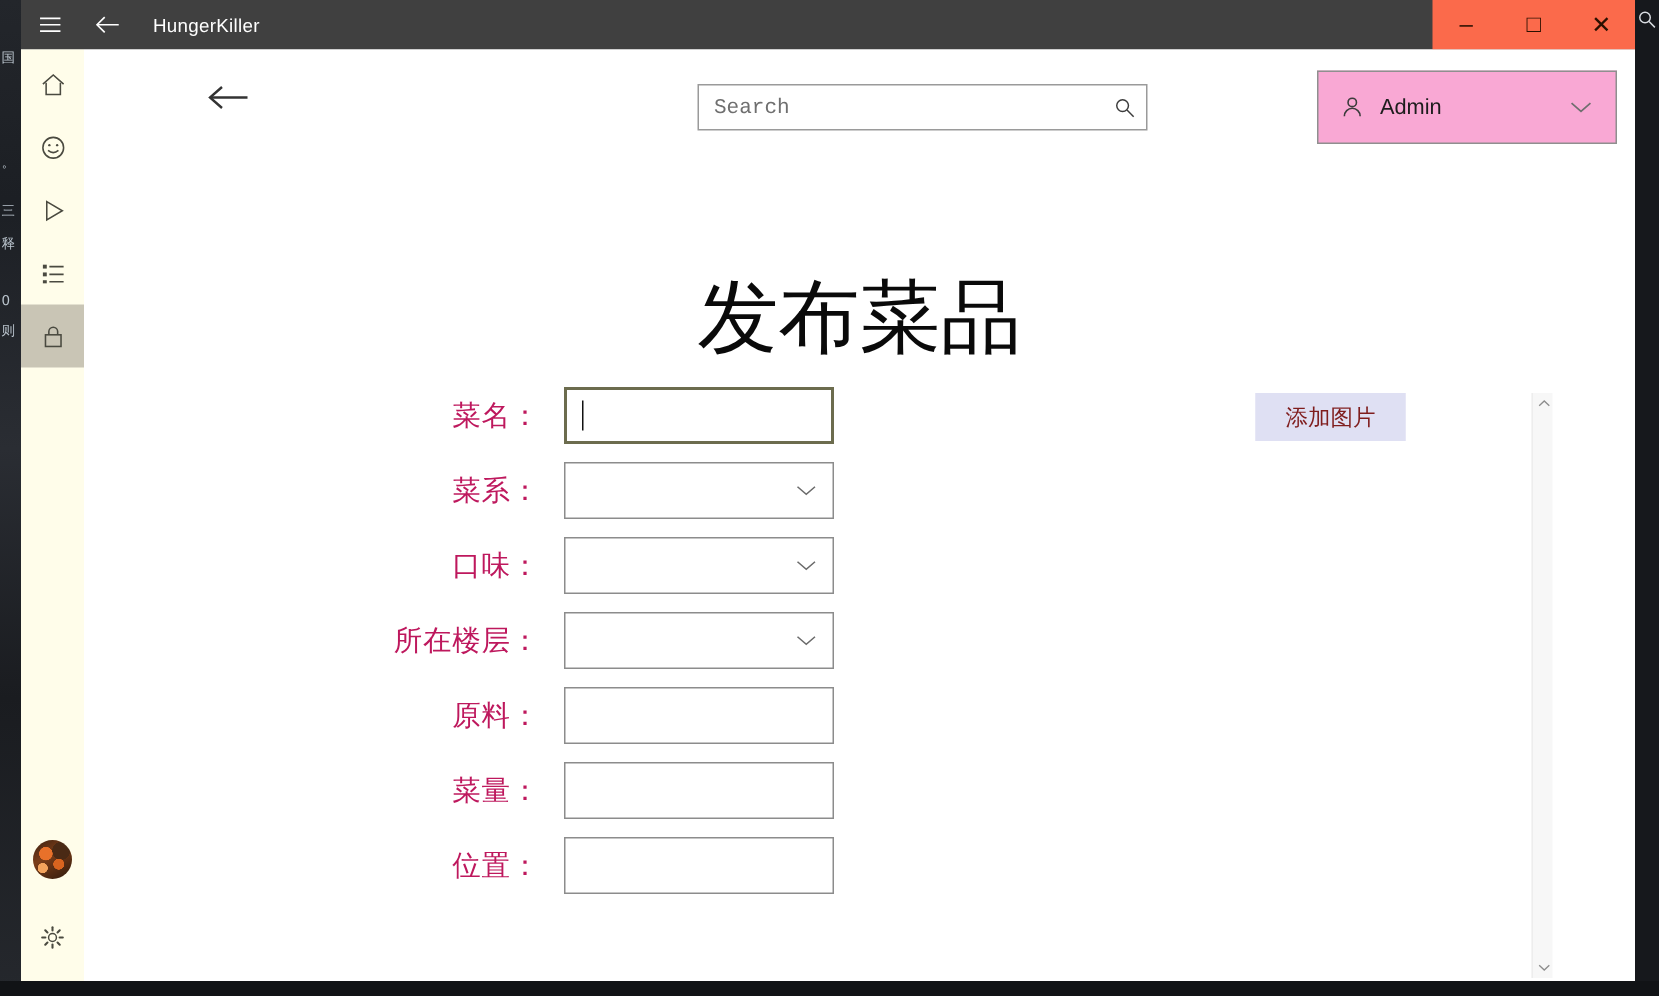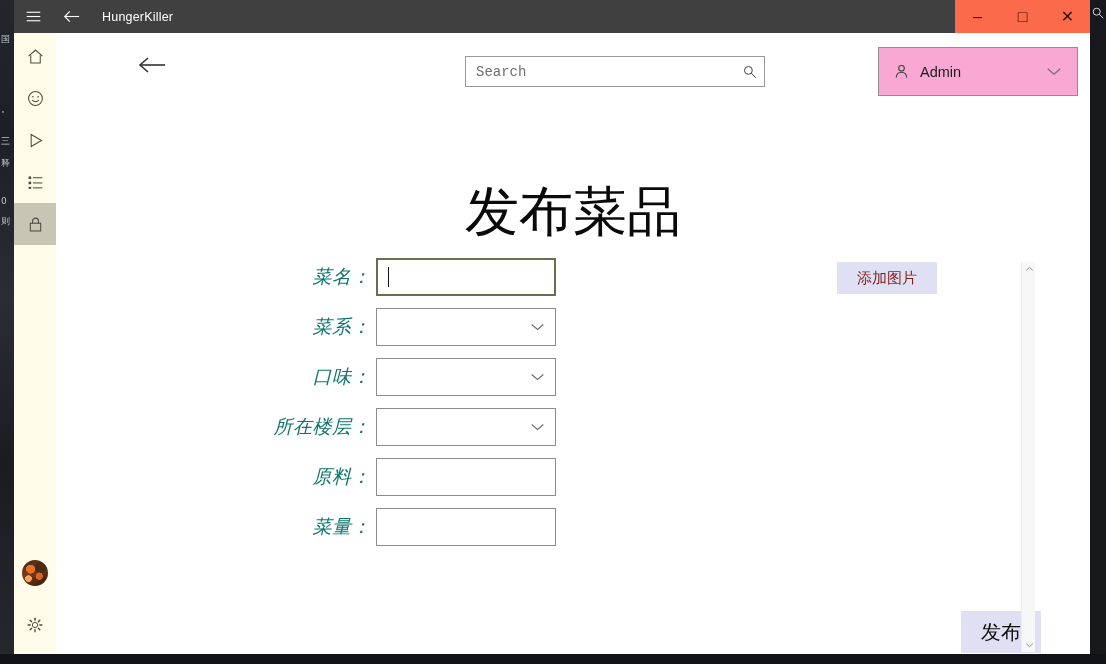--- a/index.html
+++ b/index.html
@@ -152,25 +152,24 @@
   
   #form-area {
     position: absolute; left: 0; top: 210px;
     width: 100%; height: 411px;
   }
   .form-row {
     position: absolute; left: 200px; height: 40px;
     display: flex; align-items: center;
   }
   .form-label {
-    width: 120px; text-align: right; padding-right: 5px;
-    font-size: 19px; color: #0f766e;
+    width: 120px; text-align: right; padding-right: 16px;
+    font-size: 19px; color: #be185d;
     font-family: "DejaVu Sans", "Liberation Sans", sans-serif;
     letter-spacing: .5px;
-    font-style: italic;
   }
   .field {
     width: 180px; height: 38px;
     border: 1px solid #8c8c8c; background: #fff;
     position: relative; display: flex; align-items: center;
   }
   .field.focused { border: 2px solid #6c6c4e; }
   .field .caret {
     position: absolute; left: 10px; top: 7px;
     width: 1px; height: 20px; background: #111;
@@ -427,26 +426,29 @@
         <div class="form-row" style="top:214px">
           <div class="form-label">原料：</div>
           <div class="field"></div>
         </div>
 
         <div class="form-row" style="top:264px">
           <div class="form-label">菜量：</div>
           <div class="field"></div>
         </div>
 
+        <div class="form-row" style="top:314px">
+          <div class="form-label">位置：</div>
+          <div class="field"></div>
+        </div>
 
       </div>
 
       <div id="right-panel">
         <div id="add-image-btn">添加图片</div>
-        <div id="publish-btn">发布</div>
 
         <div id="scrollbar">
           <div class="sb-arrow up">
             <svg viewBox="0 0 12 8" width="9" height="6">
               <polyline points="1.5,6 6,1.8 10.5,6" fill="none" stroke="currentColor" stroke-width="1.2"></polyline>
             </svg>
           </div>
           <div class="sb-arrow down">
             <svg viewBox="0 0 12 8" width="9" height="6">
               <polyline points="1.5,2 6,6.2 10.5,2" fill="none" stroke="currentColor" stroke-width="1.2"></polyline>

